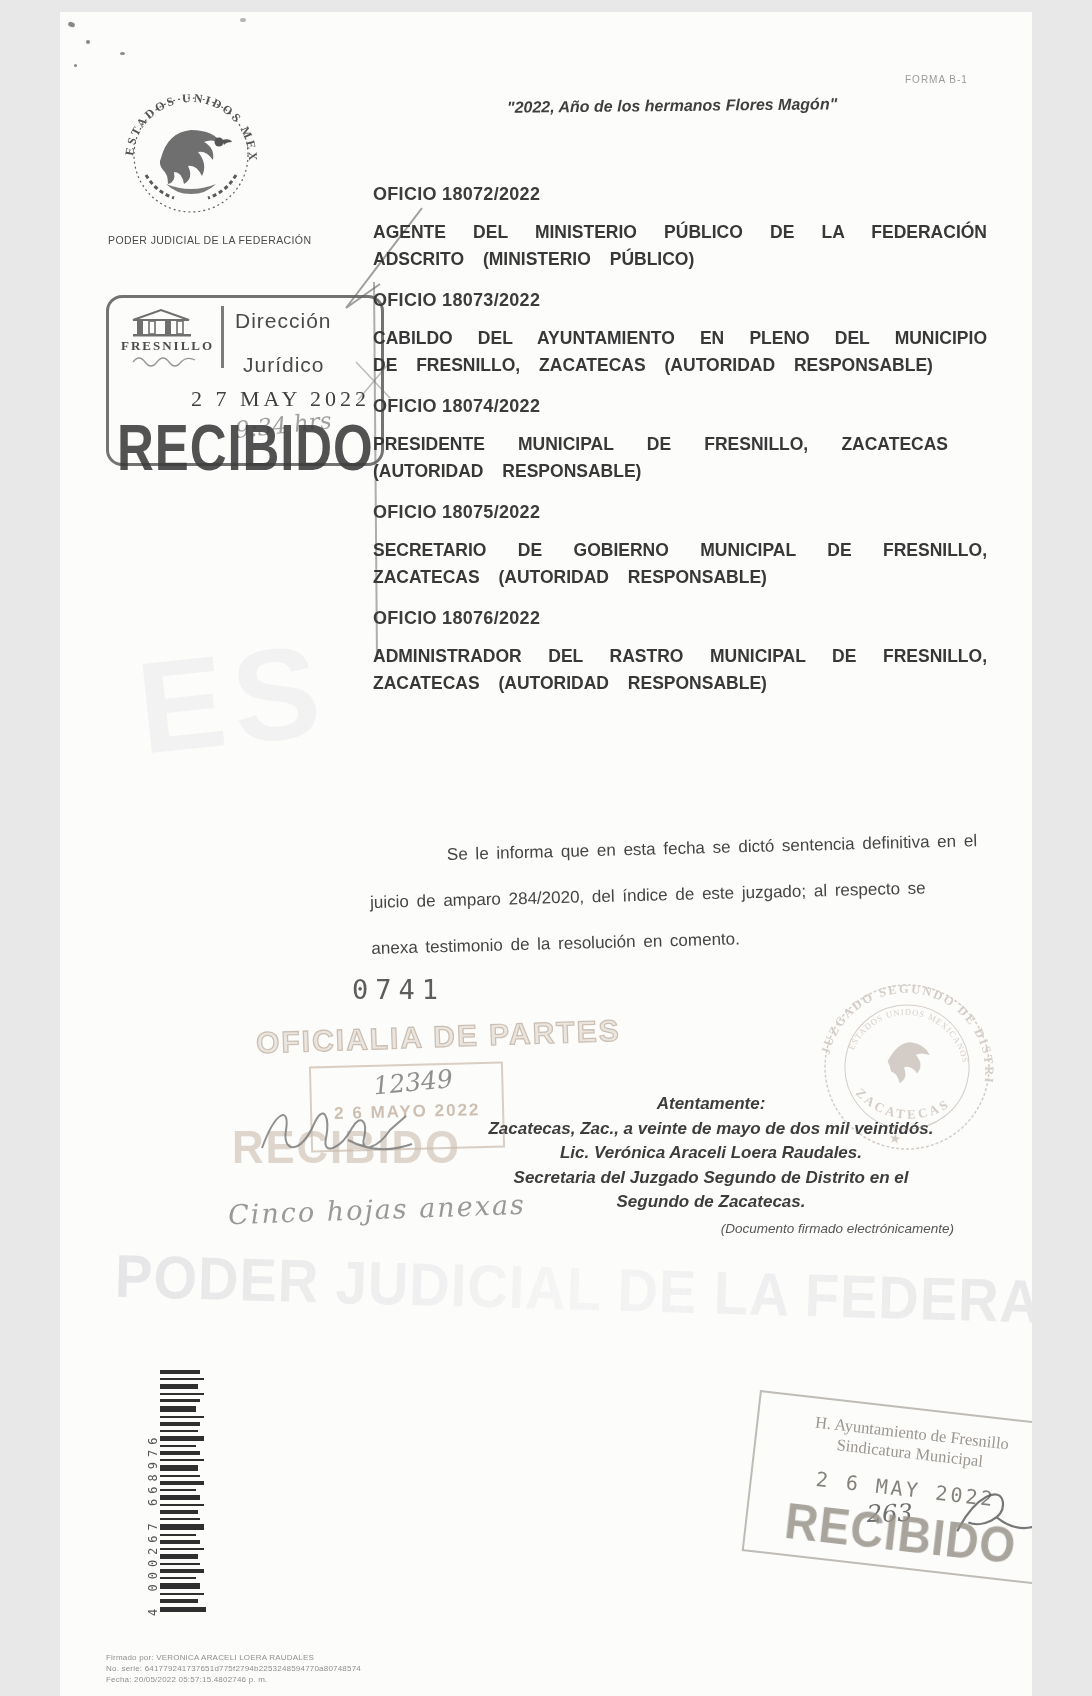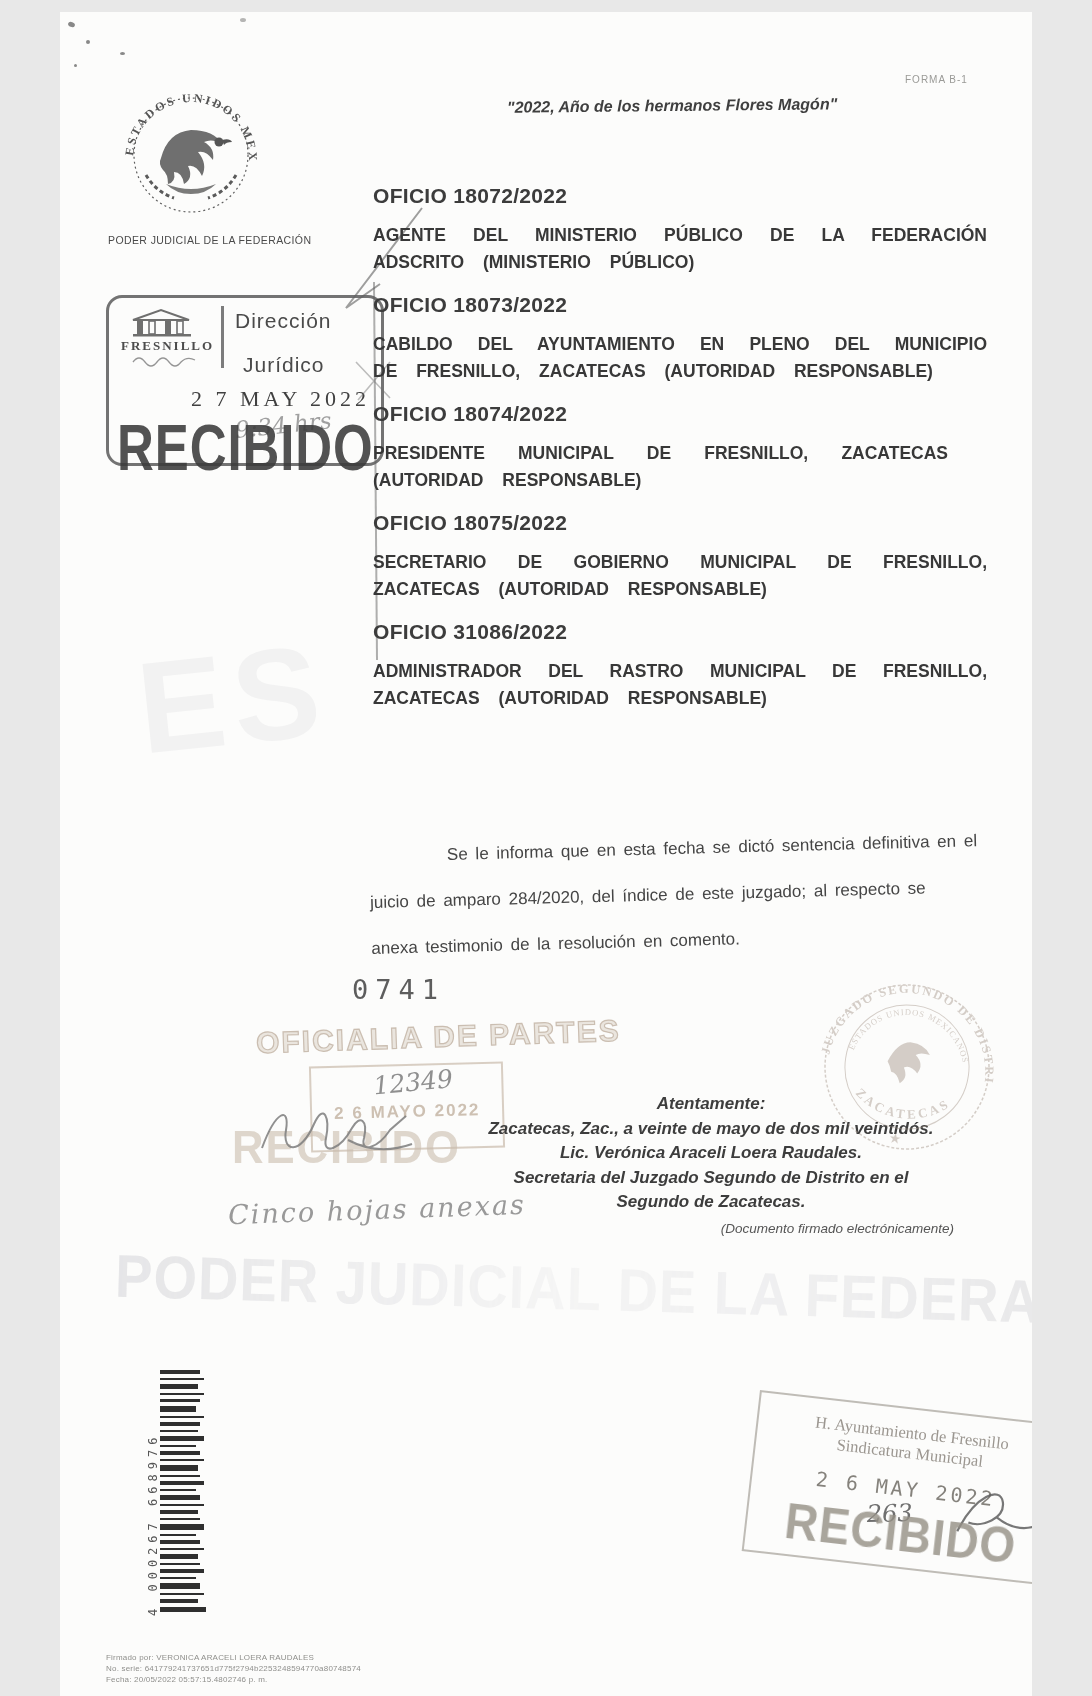--- a/index.html
+++ b/index.html
@@ -5,21 +5,21 @@
   html,body{margin:0;padding:0;background:#e8e8e8;}
   .page{position:relative;width:972px;height:1696px;margin:12px auto;background:#fcfcfb;
         font-family:"Liberation Sans",sans-serif;color:#3a3a3a;overflow:hidden;}
   .abs{position:absolute;}
   
   .forma{font-size:10px;color:#9a9a97;letter-spacing:1px;}
   .quote{font-size:16px;font-weight:bold;font-style:italic;color:#3f3f3f;transform:rotate(-.6deg);}
   .inst-label{font-size:10.5px;color:#4a4a4a;letter-spacing:.4px;}
   
   .oficio-col{left:313px;top:172px;width:614px;}
-  .ofc-num{font-size:21px;font-weight:bold;color:#3c3c3c;letter-spacing:.3px;margin:0 0 14px 0;}
+  .ofc-num{font-size:18px;font-weight:bold;color:#3c3c3c;letter-spacing:.3px;margin:0 0 14px 0;}
   .ofc-rec{font-size:17.5px;font-weight:bold;color:#383838;line-height:27px;text-align:justify;
            word-spacing:14px;margin:0 0 17px 0;}
   .ofc-rec.narrow{width:575px;}
   
   .stamp-top{left:46px;top:283px;width:272px;height:165px;border:3px solid rgba(70,70,70,.75);
              border-radius:16px;}
   .stamp-org{font-size:13px;font-weight:bold;letter-spacing:2px;color:#4c4c4c;font-family:"Liberation Serif",serif;}
   .stamp-dept{font-size:21px;font-weight:normal;color:#4a4a4a;line-height:25px;letter-spacing:1px;}
   .stamp-date{font-size:22px;color:#404040;letter-spacing:4px;font-family:Liberation Serif, serif;}
   .recibido-big{font-size:58px;font-weight:900;color:rgba(58,58,58,.88);letter-spacing:1px;
@@ -142,21 +142,21 @@
     </div>
     <div>
       <p class="ofc-num">OFICIO 18074/2022</p>
       <p class="ofc-rec narrow">PRESIDENTE MUNICIPAL DE FRESNILLO, ZACATECAS (AUTORIDAD RESPONSABLE)</p>
     </div>
     <div>
       <p class="ofc-num">OFICIO 18075/2022</p>
       <p class="ofc-rec">SECRETARIO DE GOBIERNO MUNICIPAL DE FRESNILLO, ZACATECAS (AUTORIDAD RESPONSABLE)</p>
     </div>
     <div>
-      <p class="ofc-num">OFICIO 31086/2022</p>
+      <p class="ofc-num">OFICIO 18076/2022</p>
       <p class="ofc-rec">ADMINISTRADOR DEL RASTRO MUNICIPAL DE FRESNILLO, ZACATECAS (AUTORIDAD RESPONSABLE)</p>
     </div>
   </div>
 
   <div class="abs ghost-es">ES</div>
 
   <div class="abs bodytext">
     <div class="l1">Se le informa que en esta fecha se dictó sentencia definitiva en el</div>
     <div>juicio de amparo 284/2020, del índice de este juzgado; al respecto se</div>
     <div>anexa testimonio de la resolución en comento.</div>

